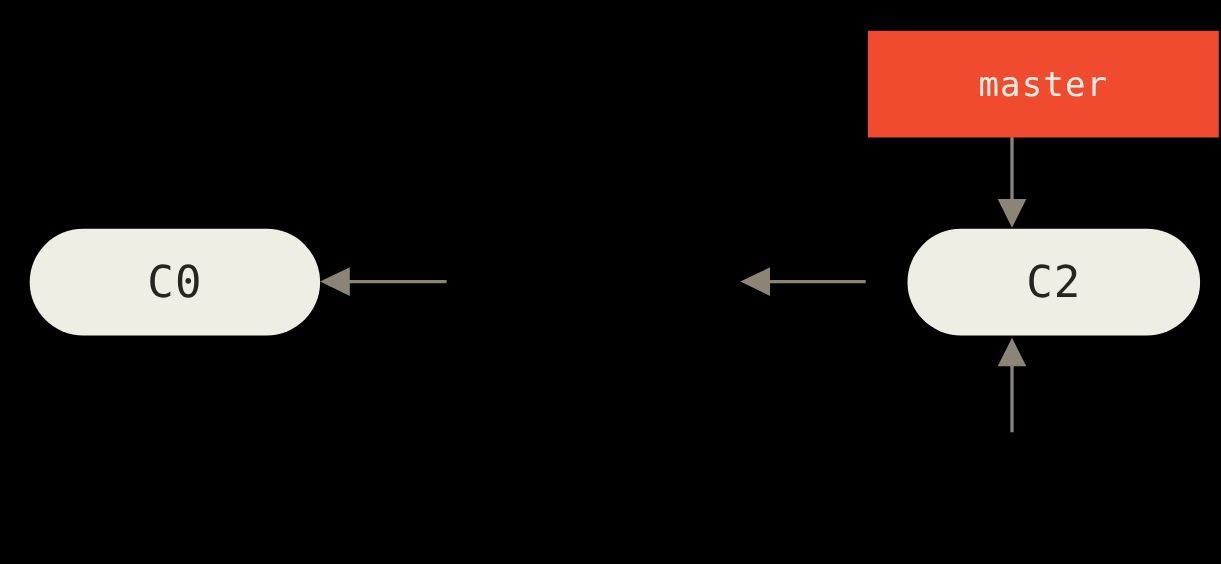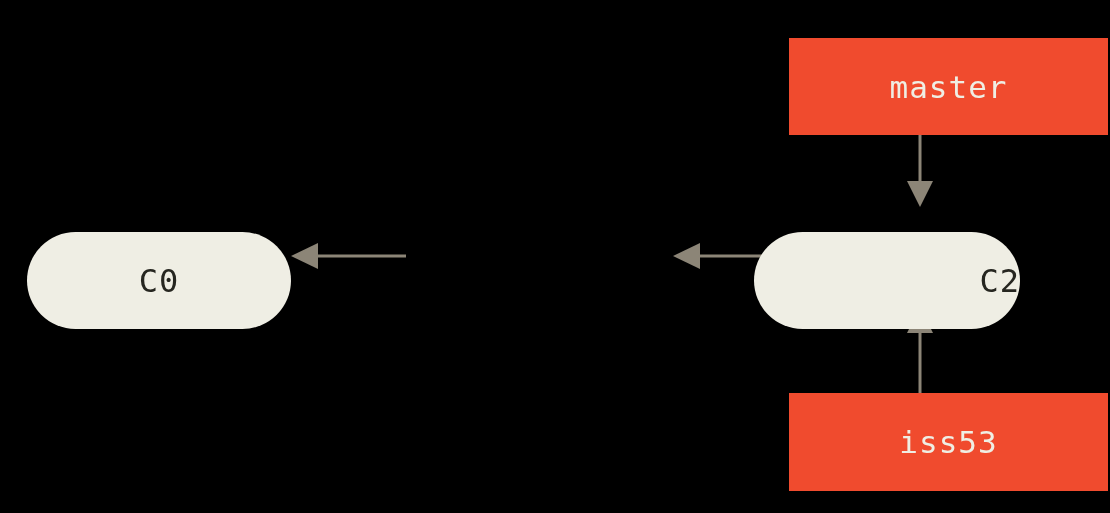--- a/index.html
+++ b/index.html
@@ -17,39 +17,38 @@
   }
   .commit-node {
     position: absolute;
     height: 97px;
     border-radius: 48.5px;
     background: var(--commit-fill, #efeee4);
     color: var(--commit-text, #262620);
     display: flex;
     align-items: center;
     justify-content: center;
-    font-size: 32px;
+    font-size: 40px;
     letter-spacing: 1px;
-    margin-top: 24px;
   }
   .branch-label {
     position: absolute;
     width: 319px;
     background: var(--branch-fill, #f04e30);
     color: var(--branch-text, #efeee4);
     display: flex;
     align-items: center;
     justify-content: center;
     font-size: 31px;
     letter-spacing: 1px;
   }
   #node-c0 { left: 27px;  top: 208px; width: 264px; }
   #node-c1 { left: 406px; top: 208px; width: 266px; }
-  #node-c2 { left: 754px; top: 208px; width: 266px; justify-content: flex-end; }
-  #branch-master { left: 789px; top: 38px;  height: 97px; }
+  #node-c2 { left: 825px; top: 208px; width: 266px; }
+  #branch-master { left: 789px; top: 28px;  height: 97px; }
   #branch-iss53  { left: 789px; top: 393px; height: 98px; }
   .arrow-layer {
     position: absolute;
     left: 0; top: 0;
     width: 1110px;
     height: 513px;
     pointer-events: none;
   }
   .arrow-layer line    { stroke: var(--arrow, #8c8577); stroke-width: 3; }
   .arrow-layer polygon { fill:   var(--arrow, #8c8577); }
@@ -79,23 +78,20 @@
     <g>
       <line x1="920" y1="393" x2="920" y2="332"></line>
       <polygon points="920,307 907,333 933,333"></polygon>
     </g>
   </svg>
 
   <div class="branch-label" id="branch-master">
     <span>master</span>
   </div>
 
-  <div class="branch-label" id="branch-iss53">
-    <span>iss53</span>
-  </div>
 
   <div class="commit-node" id="node-c0">
     <span>C0</span>
   </div>
 
 
   <div class="commit-node" id="node-c2">
     <span>C2</span>
   </div>
 

